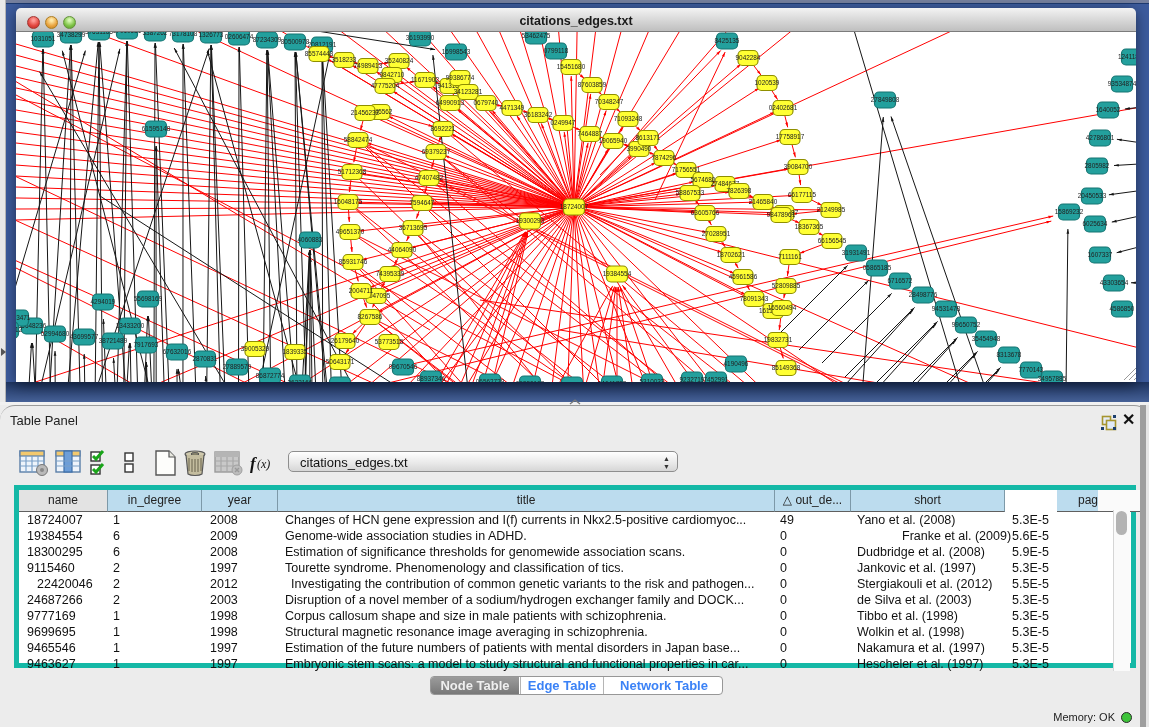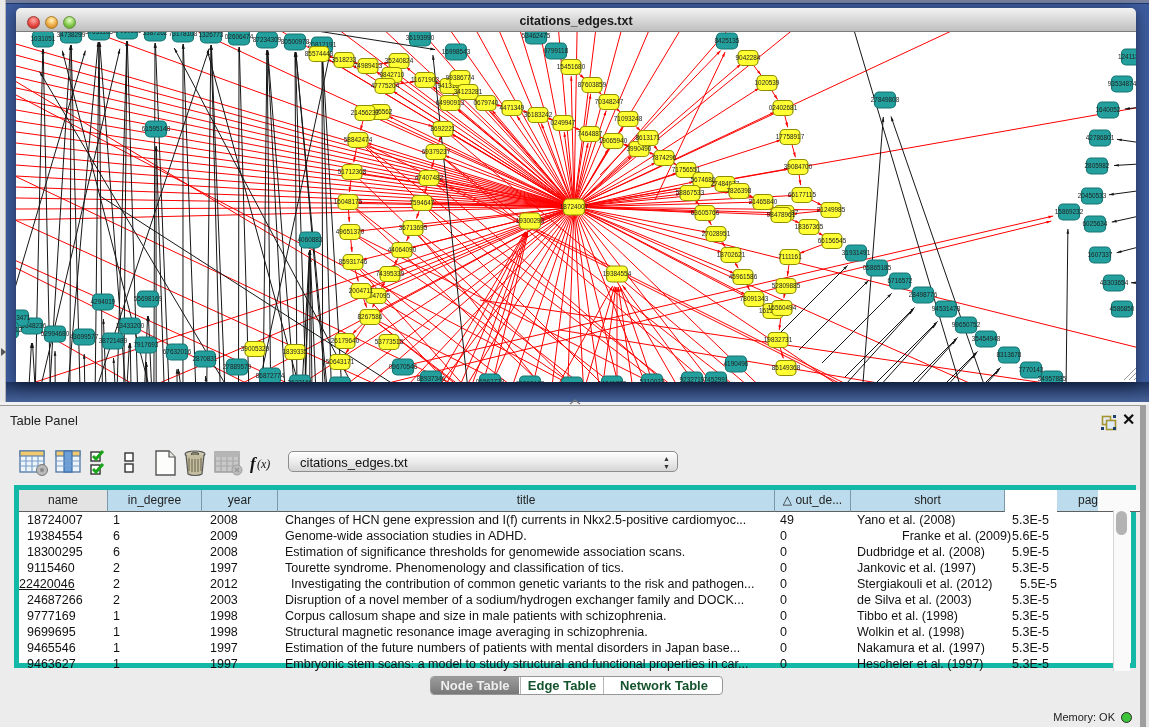--- a/index.html
+++ b/index.html
@@ -9,35 +9,35 @@
 .win{position:absolute;left:16px;top:8px;width:1120px;height:374px;border-radius:6px 6px 0 0;box-shadow:0 3px 14px rgba(0,0,0,0.5);}
 .titlebar{position:absolute;left:0;top:0;width:1120px;height:24px;border-radius:5px 5px 0 0;background:linear-gradient(#f3f3f3,#d6d6d6 55%,#bfbfbf);border-bottom:1px solid #7c7c7c;box-sizing:border-box;}
 .title{position:absolute;left:0;top:6px;width:1120px;text-align:center;font-size:12.5px;color:#1a1a1a;font-weight:bold;letter-spacing:0px;}
 .tl{position:absolute;top:7.5px;width:13px;height:13px;border-radius:50%;box-sizing:border-box;}
 .tl.r{left:11px;background:radial-gradient(circle at 50% 30%,#ff9a95 10%,#e1443d 60%,#b52b25);border:1px solid #a33631;}
 .tl.y{left:29px;background:radial-gradient(circle at 50% 30%,#ffe9a8 10%,#e9a33e 60%,#c07f1f);border:1px solid #ac7c22;}
 .tl.g{left:47px;background:radial-gradient(circle at 50% 30%,#d7f8b2 10%,#7cc244 60%,#5a9c2b);border:1px solid #64913c;}
 .canvas{position:absolute;left:0;top:24px;width:1120px;height:350px;background:#ffffff;overflow:hidden;}
 .larrow{position:absolute;left:1px;top:348px;width:0;height:0;border-top:4px solid transparent;border-bottom:4px solid transparent;border-left:5px solid #555;}
 
-.tp{position:absolute;left:0;top:405px;width:1149px;height:322px;background:#ececec;border-top:1px solid #9a9a9a;}
+.tp{position:absolute;left:0;top:405px;width:1149px;height:322px;background:#ececec;border-top:1px solid #9a9a9a;border-radius:15px;}
 .tp-title{position:absolute;left:10px;top:7px;font-size:13px;color:#222;}
 .tp-x{position:absolute;left:1122px;top:4px;font-size:16px;font-weight:bold;color:#111;}
 .combo{position:absolute;left:288px;top:45px;width:390px;height:21px;border:1px solid #8e8e8e;border-radius:5px;background:linear-gradient(#ffffff,#e8e8e8 60%,#d6d6d6);box-sizing:border-box;}
 .combo span{position:absolute;left:11px;top:3px;font-size:13px;color:#111;}
 .combo .step{position:absolute;right:5px;top:0px;width:11px;height:21px;font-size:7px;color:#333;line-height:8px;text-align:center;padding-top:3px;box-sizing:border-box;}
 
 .tblwrap{position:absolute;left:14px;top:79px;width:1122px;height:183px;background:#ffffff;border:5px solid #14b8a6;box-sizing:border-box;}
 .thead{position:absolute;left:0;top:0;height:22px;background:linear-gradient(#cfe5f2,#b4d5e8);border-bottom:1px solid #5f5f5f;box-sizing:border-box;font-size:12px;color:#222;text-align:center;line-height:21px;border-right:1px solid #7d99a8;}
 .trow{position:absolute;font-size:12.5px;color:#111;white-space:nowrap;overflow:hidden;line-height:16px;}
 .sb{position:absolute;right:1px;top:20px;width:16px;height:161px;background:#fafafa;border-left:1px solid #d5d5d5;}
 .sbthumb{position:absolute;left:2px;top:1px;width:11px;height:24px;background:#b3b3b3;border-radius:6px;}
 
 .tabs{position:absolute;left:430px;top:270px;height:19px;border:1px solid #979797;border-radius:4px;background:#ffffff;font-size:13px;box-sizing:border-box;}
-.tabseg{position:absolute;top:0;height:17px;line-height:17px;text-align:center;color:#14532d;font-weight:bold;}
+.tabseg{position:absolute;top:0;height:17px;line-height:17px;text-align:center;color:#3b82f6;font-weight:bold;}
 .tabsel{background:linear-gradient(#9c9c9c,#787878);color:#efefef;border-radius:3px 0 0 3px;}
 .memory{position:absolute;right:34px;top:305px;font-size:11px;color:#222;}
 .memdot{position:absolute;left:1121px;top:306px;width:11px;height:11px;border-radius:50%;background:#3ec43a;border:1px solid #2a2a2a;box-sizing:border-box;}
 </style></head>
 <body>
 <div class="desktop"></div>
 <div style="position:absolute;left:0;top:382px;width:1149px;height:20px;background:linear-gradient(#1e3562,#466197)"></div>
 <div class="topstrip"></div>
 <div class="win">
   <div class="canvas"></div>
@@ -1018,27 +1018,27 @@
 <div class="trow" style="left:761px;top:54px;width:60px;">0</div>
 <div class="trow" style="left:838px;top:54px;width:160px;">Dudbridge et al. (2008)</div>
 <div class="trow" style="left:993px;top:54px;width:80px;">5.9E-5</div>
 <div class="trow" style="left:8px;top:70px;width:80px;">9115460</div>
 <div class="trow" style="left:94px;top:70px;width:60px;">2</div>
 <div class="trow" style="left:191px;top:70px;width:60px;">1997</div>
 <div class="trow" style="left:266px;top:70px;width:492px;">Tourette syndrome. Phenomenology and classification of tics.</div>
 <div class="trow" style="left:761px;top:70px;width:60px;">0</div>
 <div class="trow" style="left:838px;top:70px;width:160px;">Jankovic et al. (1997)</div>
 <div class="trow" style="left:993px;top:70px;width:80px;">5.3E-5</div>
-<div class="trow" style="left:0;top:86px;width:80px;text-decoration:underline;">22420046</div>
+<div class="trow" style="left:18px;top:86px;width:80px;">22420046</div>
 <div class="trow" style="left:94px;top:86px;width:60px;">2</div>
 <div class="trow" style="left:191px;top:86px;width:60px;">2012</div>
 <div class="trow" style="left:272px;top:86px;width:492px;">Investigating the contribution of common genetic variants to the risk and pathogen...</div>
 <div class="trow" style="left:761px;top:86px;width:60px;">0</div>
 <div class="trow" style="left:838px;top:86px;width:160px;">Stergiakouli et al. (2012)</div>
-<div class="trow" style="left:993px;top:86px;width:80px;margin-left:8px;">5.5E-5</div>
+<div class="trow" style="left:993px;top:86px;width:80px;">5.5E-5</div>
 <div class="trow" style="left:8px;top:102px;width:80px;">24687266</div>
 <div class="trow" style="left:94px;top:102px;width:60px;">2</div>
 <div class="trow" style="left:191px;top:102px;width:60px;">2003</div>
 <div class="trow" style="left:266px;top:102px;width:492px;">Disruption of a novel member of a sodium/hydrogen exchanger family and DOCK...</div>
 <div class="trow" style="left:761px;top:102px;width:60px;">0</div>
 <div class="trow" style="left:838px;top:102px;width:160px;">de Silva et al. (2003)</div>
 <div class="trow" style="left:993px;top:102px;width:80px;">5.3E-5</div>
 <div class="trow" style="left:8px;top:118px;width:80px;">9777169</div>
 <div class="trow" style="left:94px;top:118px;width:60px;">1</div>
 <div class="trow" style="left:191px;top:118px;width:60px;">1998</div>

